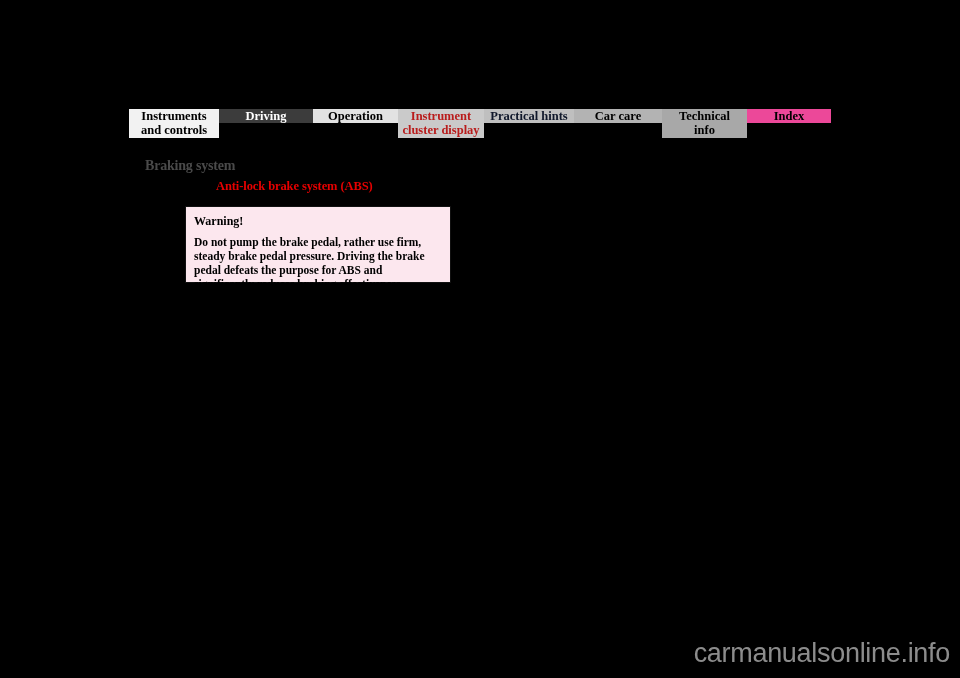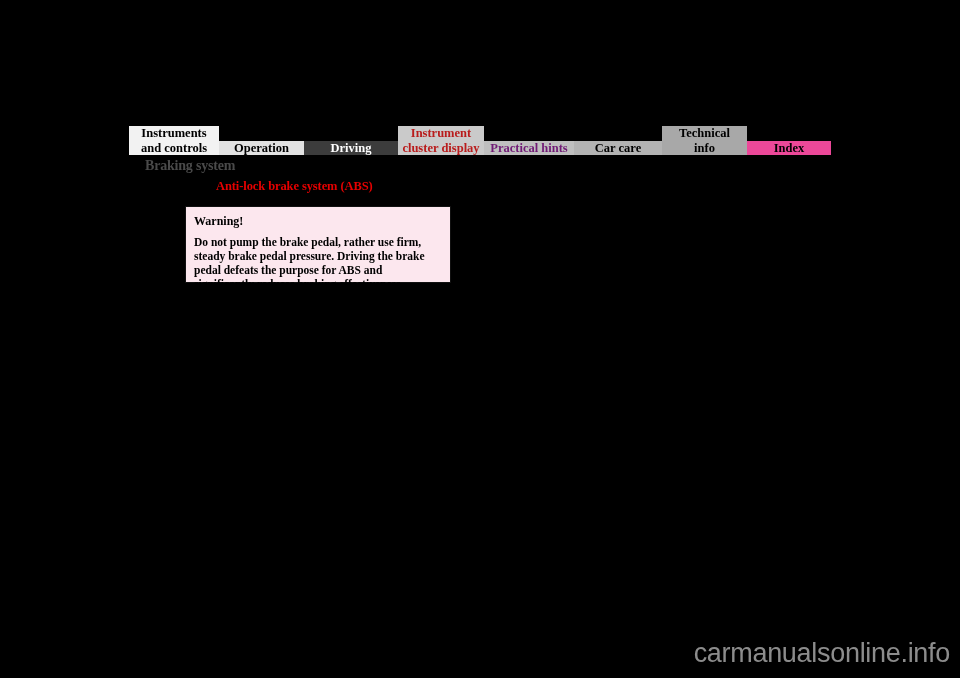--- a/index.html
+++ b/index.html
@@ -16,21 +16,21 @@
   }
 
   
   #tab-bar {
     position: absolute;
     left: 129px;
     top: 109px;
     width: 702px;
     height: 46px;
     display: flex;
-    align-items: flex-end;
+    align-items: flex-start;
   }
   .tab {
     display: flex;
     align-items: center;
     justify-content: center;
     text-align: center;
     font-family: "Liberation Serif", serif;
     font-weight: bold;
     font-size: 12.5px;
     line-height: 1.15;
@@ -107,25 +107,25 @@
     color: #8c8c8c;
     text-align: center;
   }
 </style>
 </head>
 <body style="background: rgb(0, 0, 0);">
 
 <div id="tab-bar">
     <div class="tab" style="background: rgb(242, 242, 242); color: rgb(0, 0, 0); flex: 0 0 90px;">Instruments
 and controls</div>
+    <div class="tab tab-active" style="background: rgb(60, 60, 60); color: rgb(255, 255, 255); flex: 0 0 94px;">Driving</div>
     <div class="tab" style="background: rgb(226, 226, 226); color: rgb(0, 0, 0); flex: 0 0 85px;">Operation</div>
-    <div class="tab tab-active" style="background: rgb(60, 60, 60); color: rgb(255, 255, 255); flex: 0 0 94px;">Driving</div>
     <div class="tab" style="background: rgb(202, 202, 202); color: #b91c1c; flex: 0 0 86px;">Instrument
 cluster display</div>
-    <div class="tab" style="background: rgb(191, 191, 191); color: #701a75; flex: 0 0 90px;">Practical hints</div>
+    <div class="tab" style="background: rgb(191, 191, 191); color: #0f172a; flex: 0 0 90px;">Practical hints</div>
     <div class="tab" style="background: rgb(179, 179, 179); color: rgb(0, 0, 0); flex: 0 0 88px;">Car care</div>
     <div class="tab" style="background: rgb(168, 168, 168); color: rgb(0, 0, 0); flex: 0 0 85px;">Technical
 info</div>
     <div class="tab" style="background: #ec4899; color: rgb(0, 0, 0); flex: 0 0 84px;">Index</div>
   </div>
 
 <div id="section-heading">Braking system</div>
 
 <div id="topic-heading" style="color: rgb(230, 0, 0);">Anti-lock brake system (ABS)</div>
 

